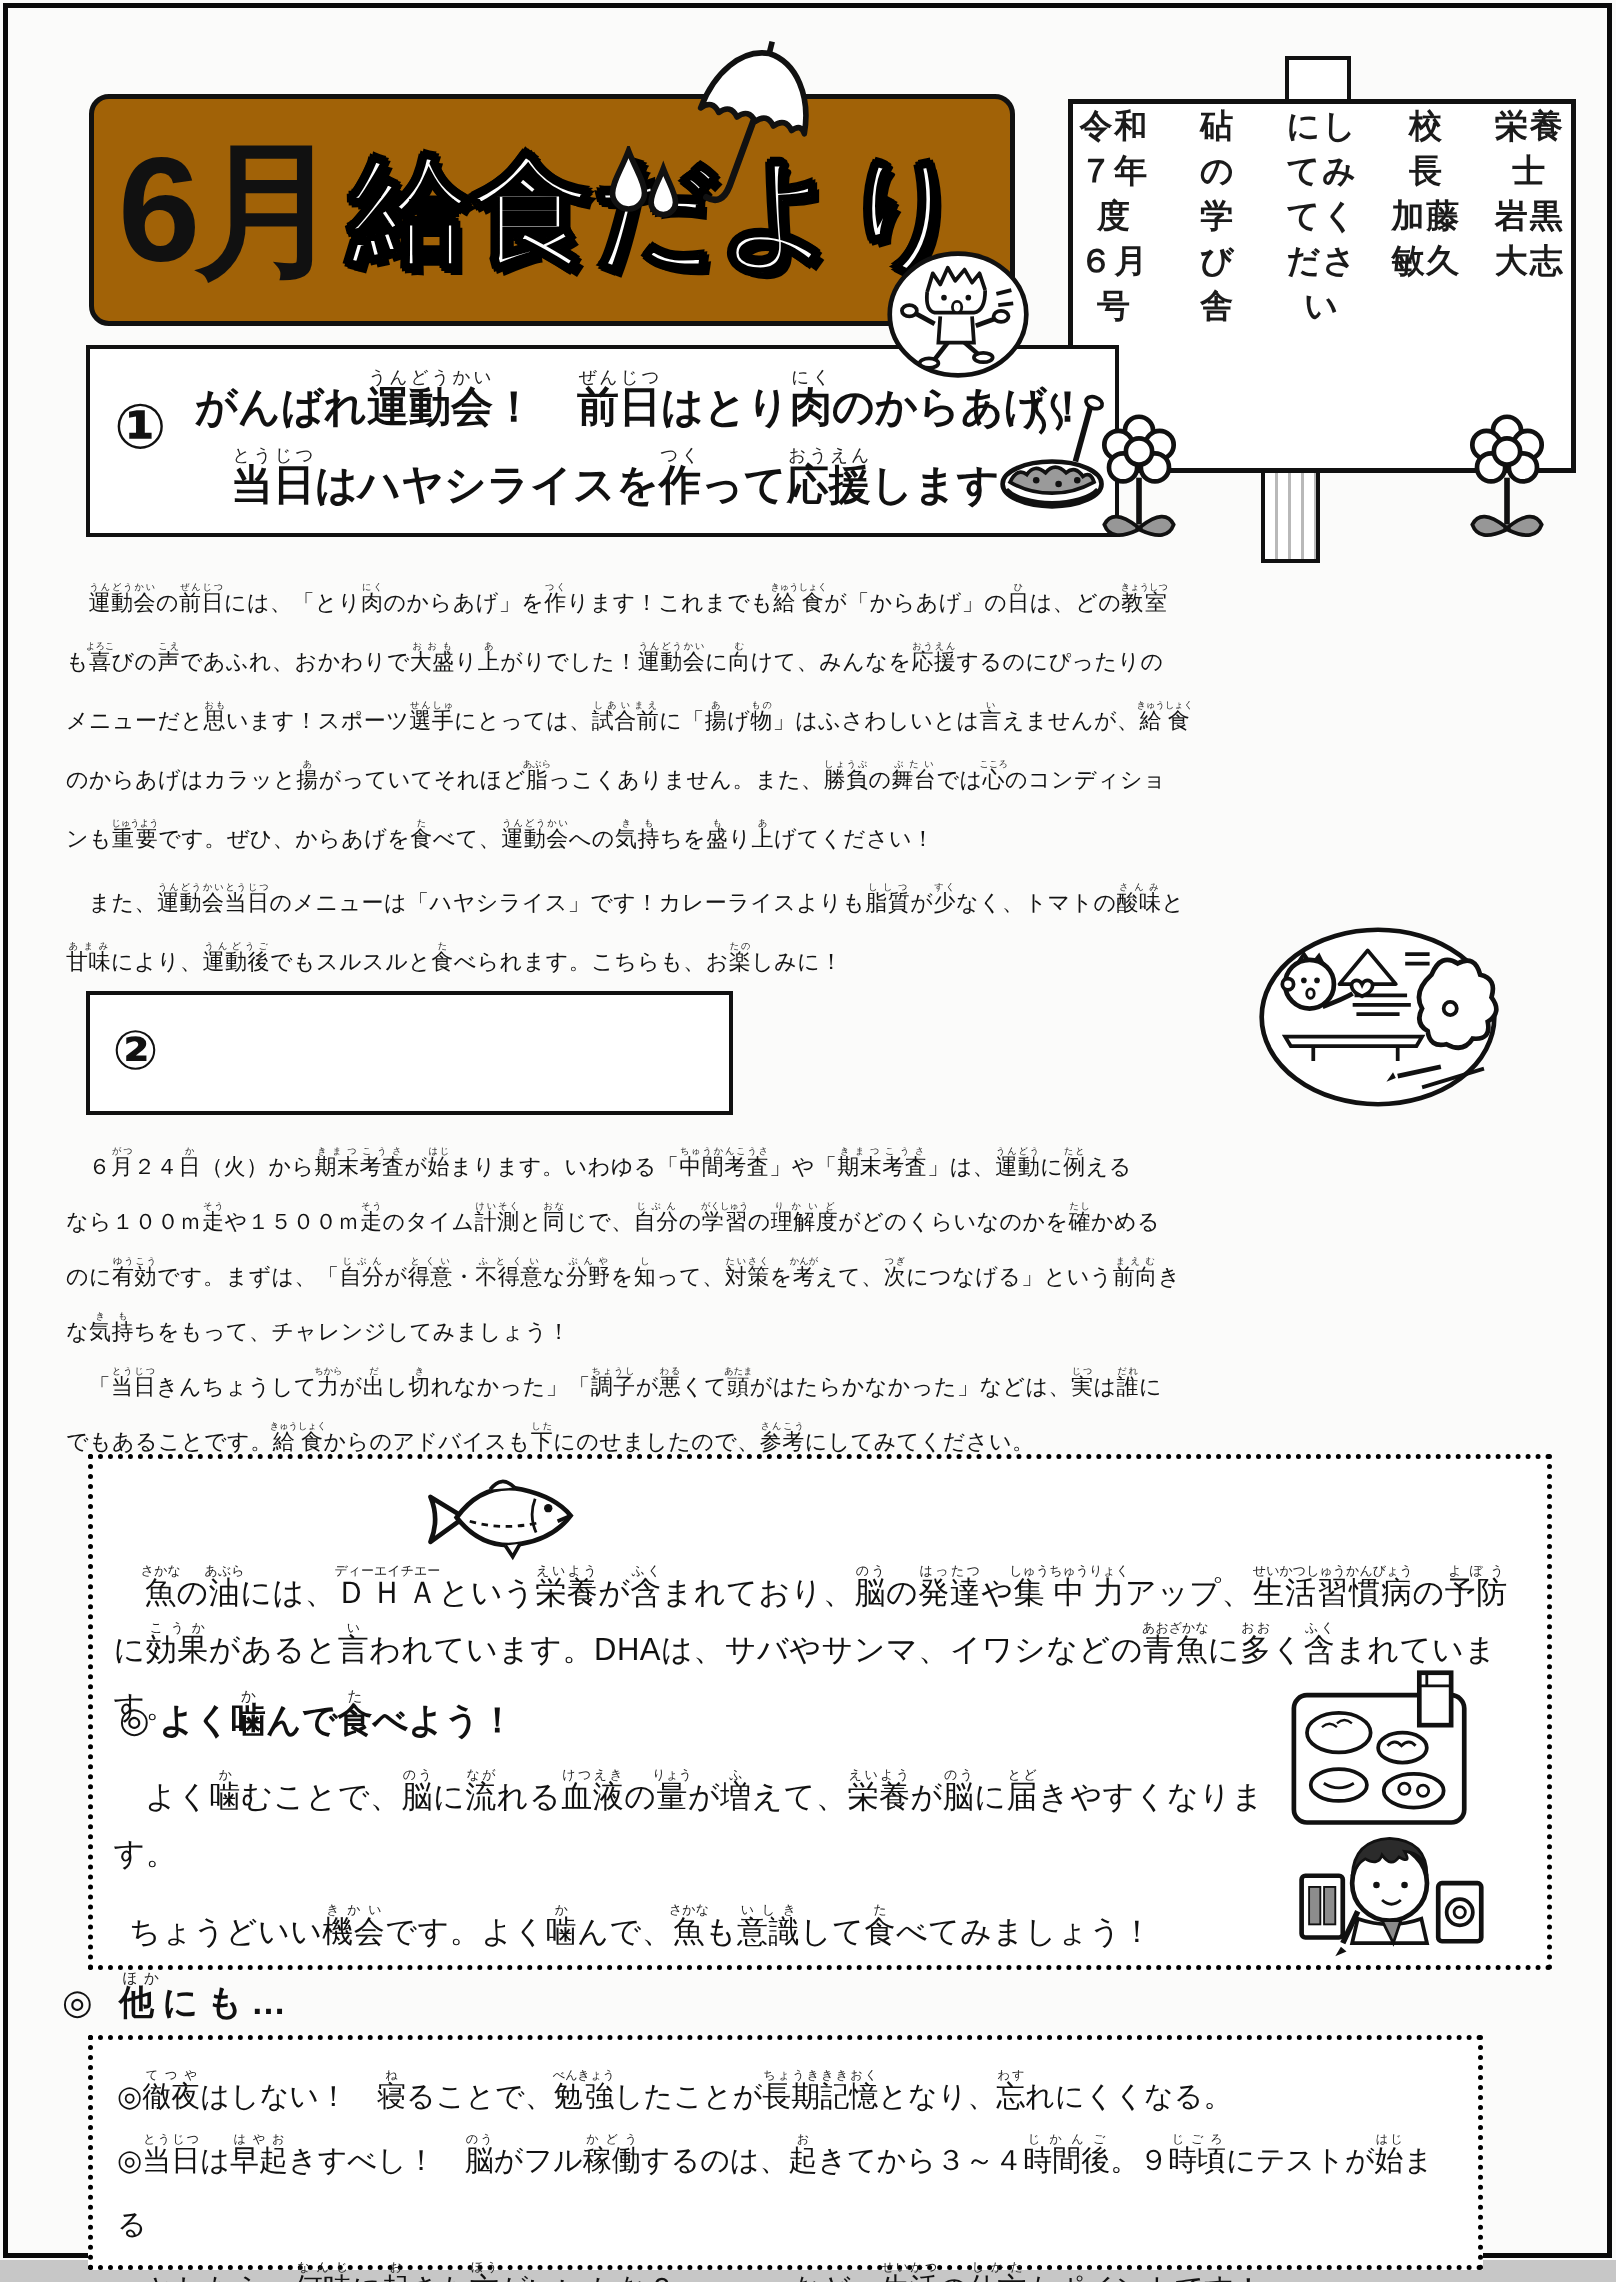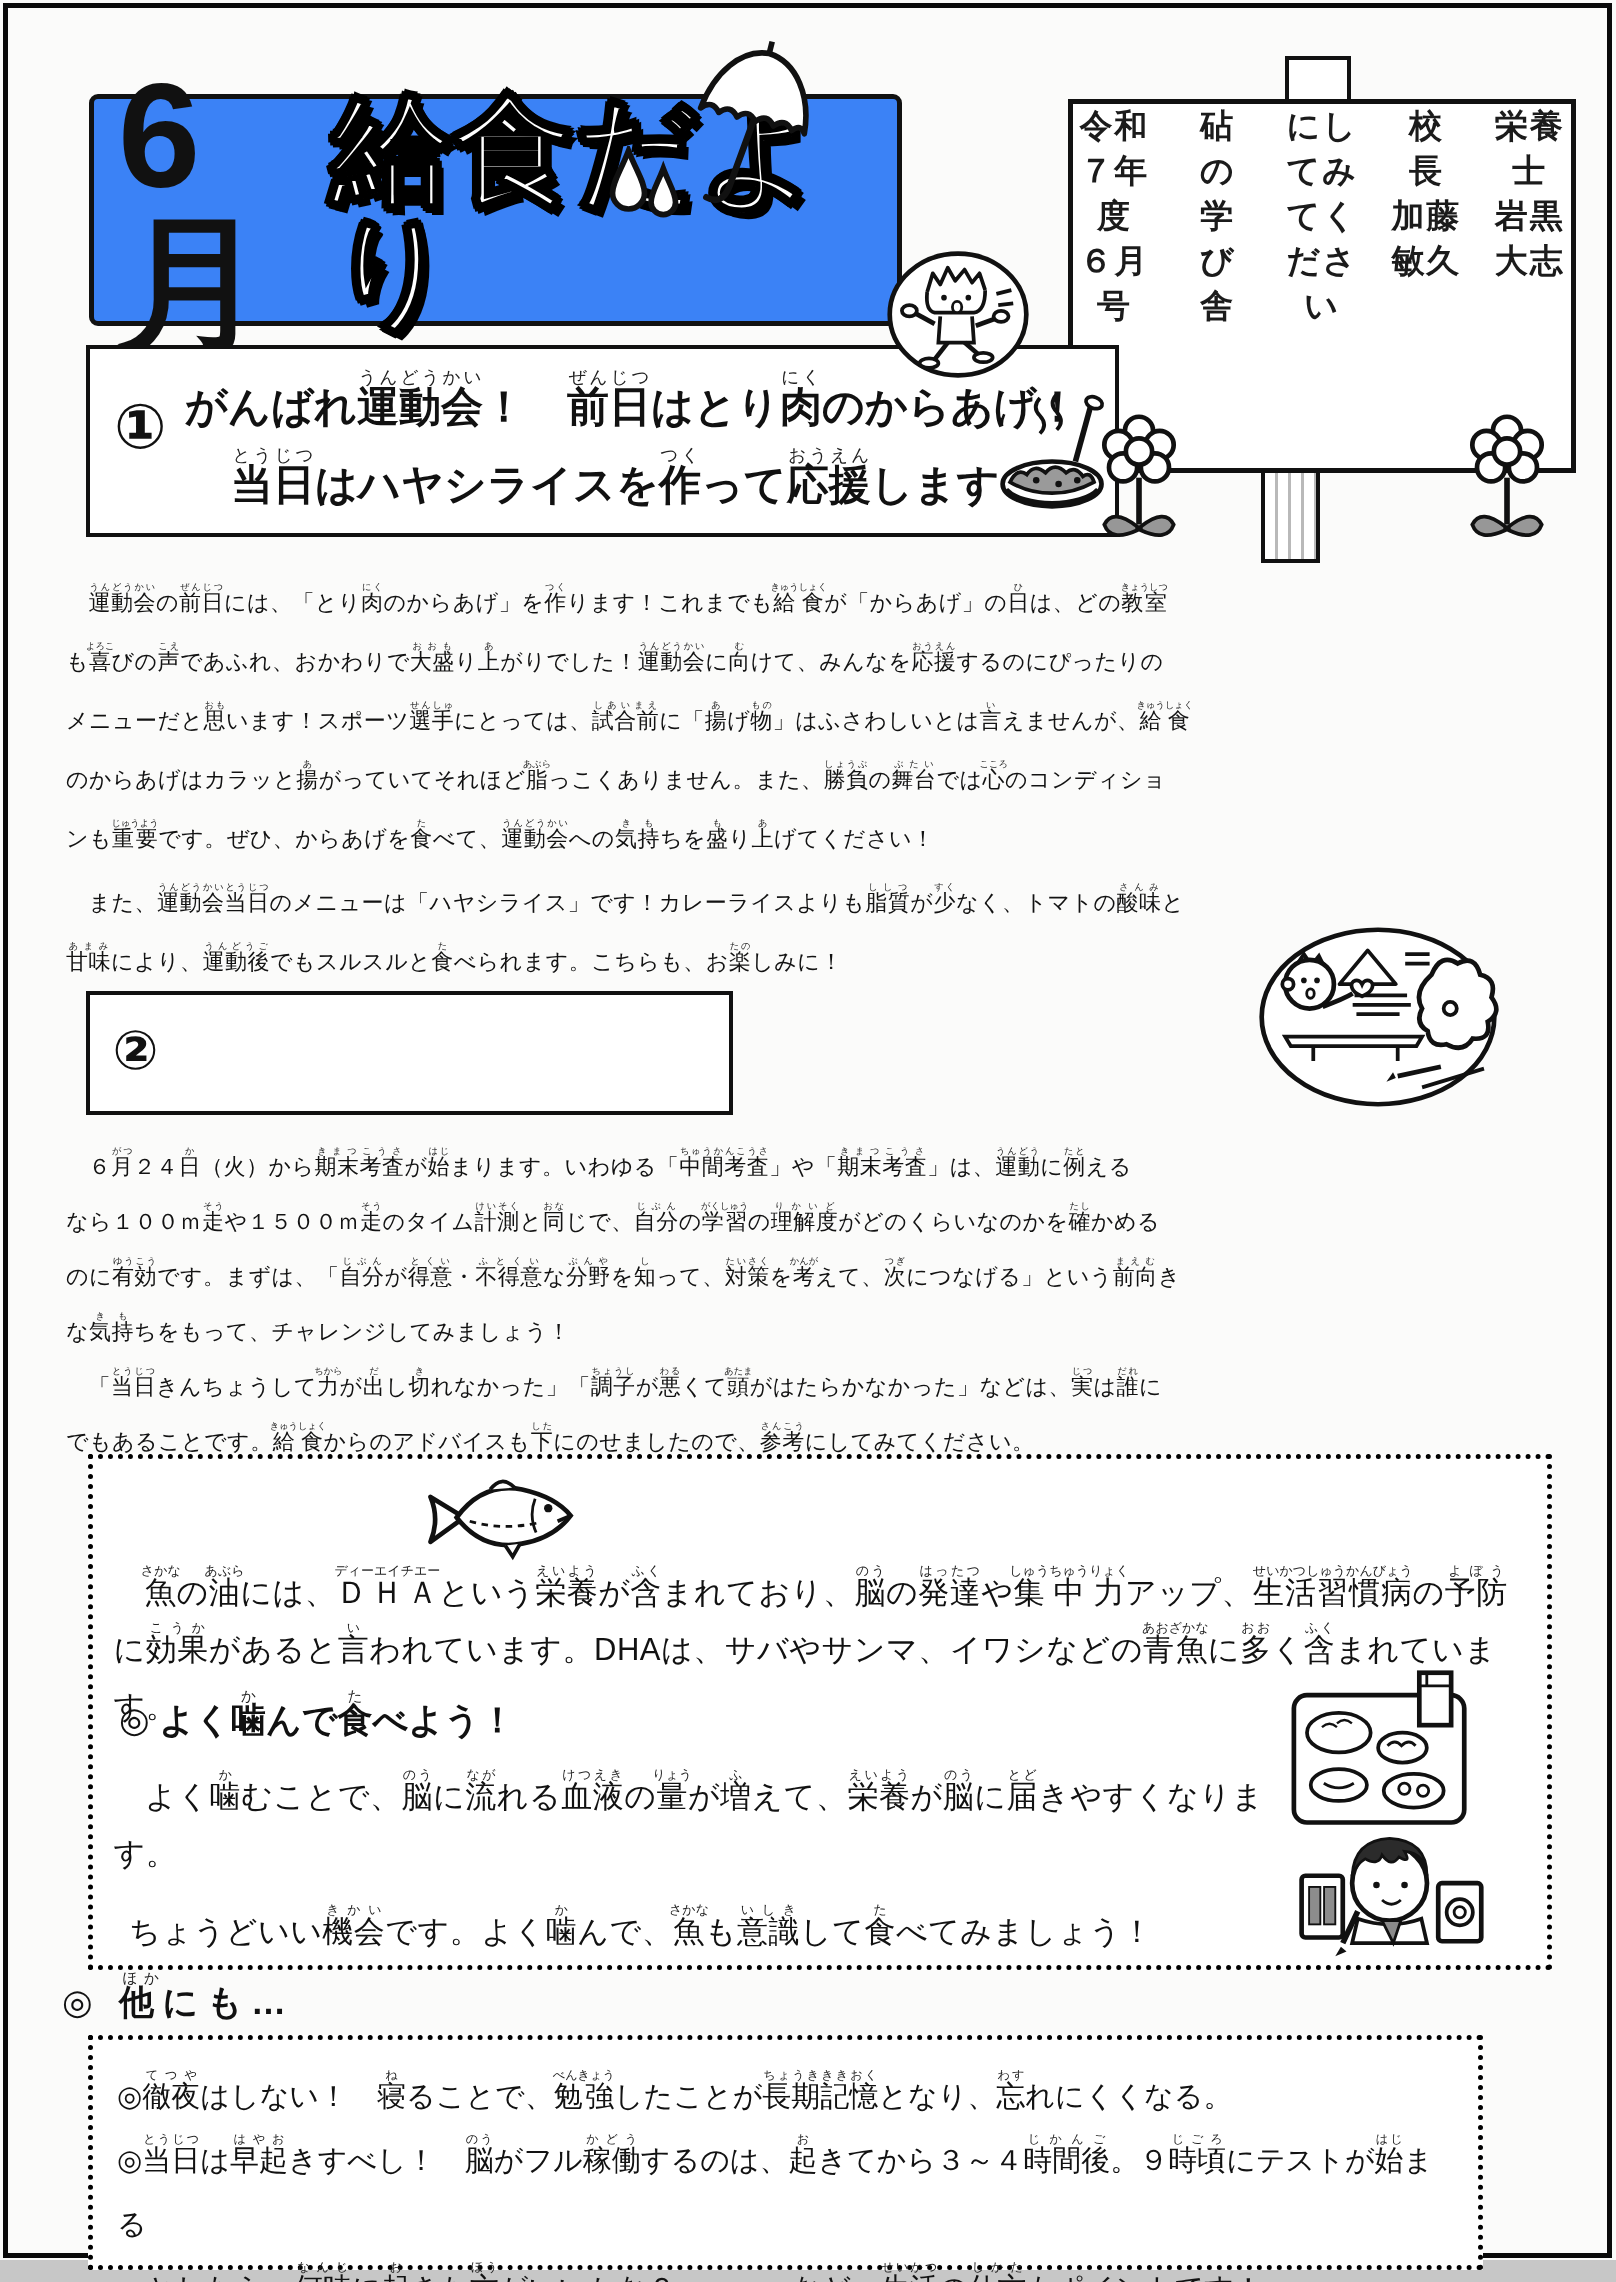--- a/index.html
+++ b/index.html
@@ -10,22 +10,22 @@
     -webkit-font-smoothing:antialiased;
   }
   .frame{position:absolute;left:2.8px;top:2.8px;width:1599px;height:2245px;border:5.6px solid #0a0a0a;z-index:0;}
   .bottom-strip{position:absolute;left:0;bottom:0;width:1616px;height:22.5px;background:#c7c7c7;z-index:0;}
 
   ruby{ruby-position:over;}
   rt{font-size:0.42em;font-weight:400;letter-spacing:0;color:#222;}
 
   
   .title-box{
-    position:absolute;left:89px;top:94px;width:813px;height:232px;
-    border:5.6px solid #111;border-radius:9px;background:#3b82f6;
+    position:absolute;left:89px;top:94px;width:926px;height:232px;
+    border:5.6px solid #111;border-radius:20px;background:#a16207;
     display:flex;align-items:center;padding-left:24px;box-sizing:border-box;z-index:2;
   }
   .title-month{font-size:148px;font-weight:900;letter-spacing:-5.6px;color:#111;line-height:1;}
   .title-name{
     font-size:120px;font-weight:900;line-height:1;margin-left:13px;color:#fff;letter-spacing:1.9px;
     -webkit-text-stroke:1.9px #000;
     text-shadow:2.8px 2.8px 0 #000,-2.8px 2.8px 0 #000,2.8px -2.8px 0 #000,-2.8px -2.8px 0 #000,
                 4.7px 0 0 #000,-4.7px 0 0 #000,0 4.7px 0 #000,0 -4.7px 0 #000,6.6px 6.6px 0 #000;
   }
   .umbrella{position:absolute;left:695px;top:37px;z-index:3;}
@@ -45,21 +45,21 @@
   .flower-right{left:1462px;top:410px;}
 
   
   .sec-box{position:absolute;border:4.7px solid #111;background:#fff;z-index:2;}
   .sec1{left:86px;top:345px;width:1025px;height:184px;}
   .sec2{left:86px;top:991px;width:639px;height:116px;}
   .sec-num{position:absolute;font-weight:700;color:#111;}
   .sec1 .sec-num{left:24px;top:41px;font-size:62px;}
   .sec2 .sec-num{left:22.5px;top:24px;font-size:54px;}
   .sec-line{position:absolute;font-weight:800;color:#111;white-space:nowrap;}
-  .sec1-l1{left:95px;top:19px;font-size:42px;line-height:67px;font-family:Liberation Mono, monospace;}
+  .sec1-l1{left:105px;top:19px;font-size:42px;line-height:67px;font-family:Liberation Mono, monospace;}
   .sec1-l2{left:141px;top:97px;font-size:42px;line-height:67px;}
   .sec2-l1{left:94px;top:13px;font-size:41px;line-height:94px;}
 
   .illus{position:absolute;z-index:3;}
   .running-kid{left:886px;top:249px;}
   .curry-bowl{left:997px;top:392px;}
   .classroom{left:1257px;top:924px;}
 
   
   .para{position:absolute;left:66px;width:1508px;font-size:22px;line-height:59px;letter-spacing:0.5px;color:#121212;z-index:1;font-family:Liberation Serif, serif;}

